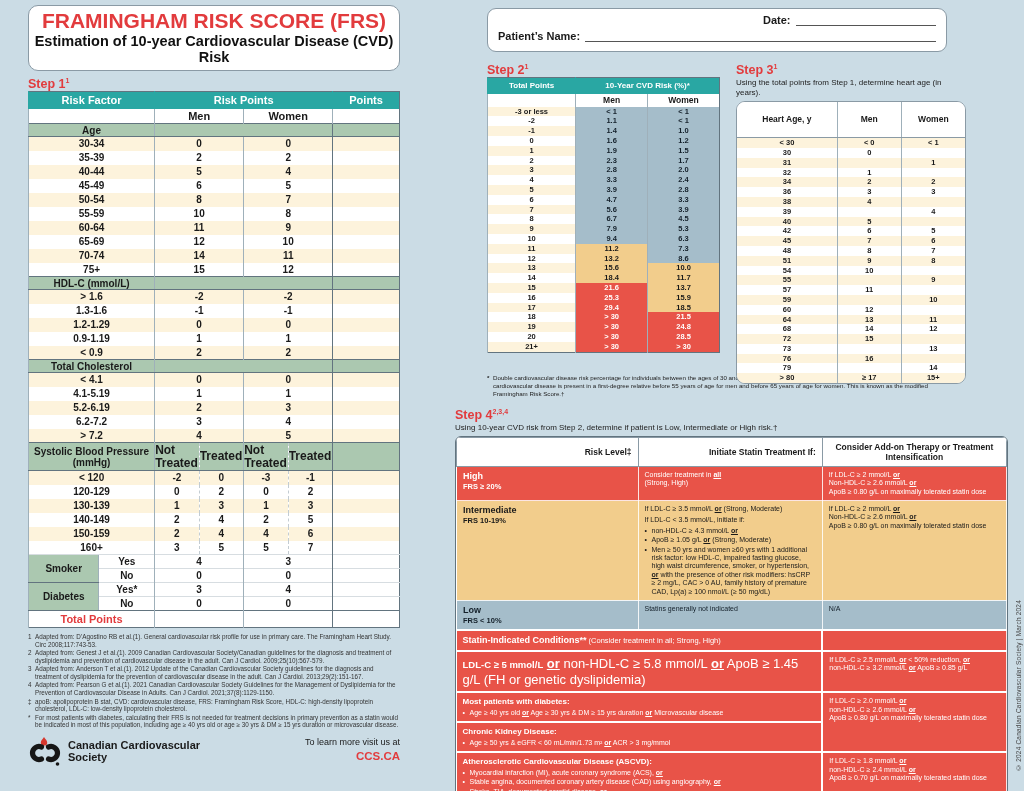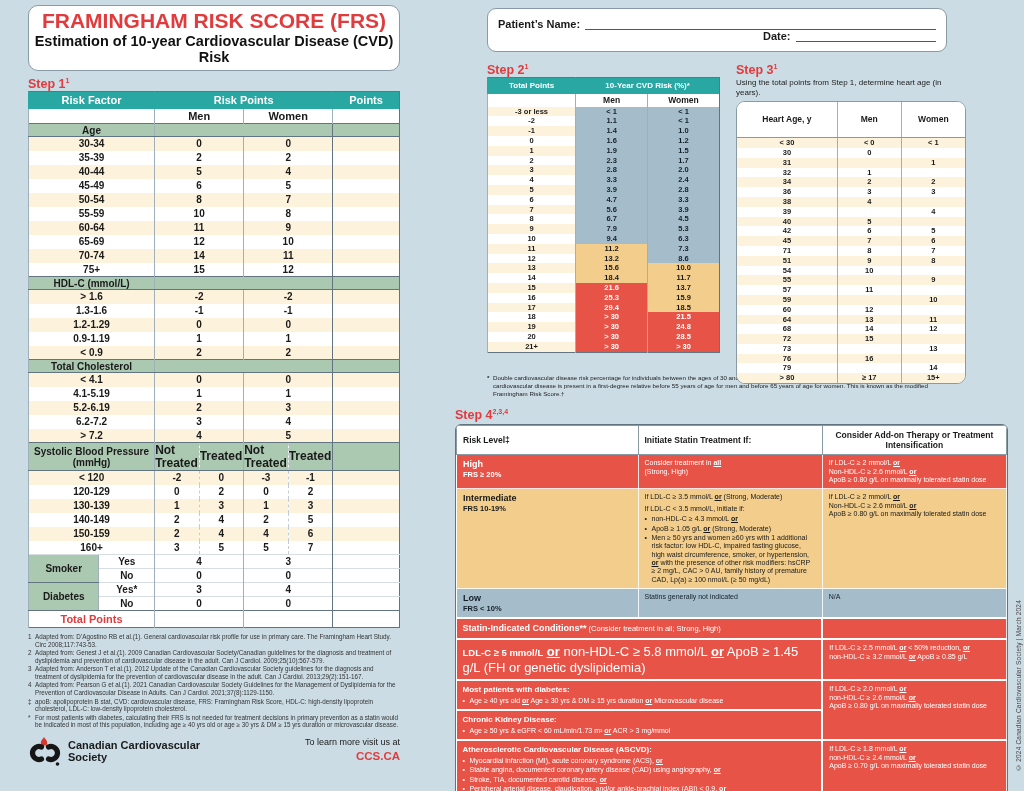--- a/index.html
+++ b/index.html
@@ -74,21 +74,21 @@
   table.hage tr.odd td { background:#fdf3dc; }
 
   .s2foot { left:487px; top:374px; width:462px; font-size:6.2px; line-height:1.25; color:#222; display:flex; }
   .s2foot .fm { width:6px; flex:none; font-weight:bold; }
 
   
   .step4 { left:455px; top:402px; width:553px; }
   .s4wrap { border-radius:6px; overflow:hidden; border:1px solid #62747f; margin-top:2px; background:#fff; }
   table.s4 { width:100%; border-collapse:collapse; table-layout:fixed; }
   table.s4 thead th { background:#fff; font-size:8.5px; padding:4px 6px; border:1px solid #8a9aa5; vertical-align:middle; }
-  table.s4 thead th.c1, table.s4 thead th.c2 { text-align:left; }
+  table.s4 thead th.c1, table.s4 thead th.c2 { text-align:right; }
   table.s4 thead th.c3 { text-align:center; }
   table.s4 td { vertical-align:top; padding:4px 6px; font-size:7px; line-height:1.2; border:1px solid rgba(255,255,255,.85); }
   tr.hi td { background:#e85348; color:#fff; }
   tr.mid td { background:#f2cd8c; color:#1a1a1a; }
   tr.lo td { background:#a5bdca; color:#14202a; }
   .lvl b { display:block; font-size:9px; }
   .lvl span { font-size:7.5px; font-weight:bold; }
   ul.bullets { list-style:none; margin-top:2px; }
   ul.bullets li { position:relative; padding-left:7px; margin-top:1px; }
   ul.bullets li::before { content:"•"; position:absolute; left:0; }
@@ -410,26 +410,26 @@
       <div>Society</div>
     </div>
     <div class="learn">
       <div>To learn more visit us at</div>
       <div class="ccs">CCS.CA</div>
     </div>
   </div>
 </div>
 
 <div class="abs patient-box">
+  <div class="pb-row date">
+    <span>Date:</span>
+    <span class="pb-line"></span>
+  </div>
   <div class="pb-row" style="margin-top:4px;">
     <span>Patient’s Name:</span>
-    <span class="pb-line"></span>
-  </div>
-  <div class="pb-row date">
-    <span>Date:</span>
     <span class="pb-line"></span>
   </div>
 </div>
 
 <div class="abs step2">
   <div class="step-head"><span>Step 2</span><sup>1</sup></div>
   <table class="mini">
     <colgroup>
         <col style="width:38%">
         <col style="width:31%">
@@ -648,21 +648,21 @@
             <td>42</td>
             <td>6</td>
             <td>5</td>
           </tr>
           <tr class="odd">
             <td>45</td>
             <td>7</td>
             <td>6</td>
           </tr>
           <tr class="even">
-            <td>71</td>
+            <td>48</td>
             <td>8</td>
             <td>7</td>
           </tr>
           <tr class="odd">
             <td>51</td>
             <td>9</td>
             <td>8</td>
           </tr>
           <tr class="even">
             <td>54</td>
@@ -724,20 +724,21 @@
             <td>≥ 17</td>
             <td>15+</td>
           </tr>
         </tbody>
     </table>
   </div>
 </div>
 
 <div class="abs step4">
   <div class="step-head"><span>Step 4</span><sup>2,3,4</sup></div>
+  <div class="desc">Using 10-year CVD risk from Step 2, determine if patient is Low, Intermediate or High risk.†</div>
   <div class="s4wrap">
     <table class="s4">
       <colgroup>
           <col style="width:33%">
           <col style="width:33.5%">
           <col style="width:33.5%">
         </colgroup>
       <thead>
         <tr>
           <th class="c1">Risk Level‡</th>

